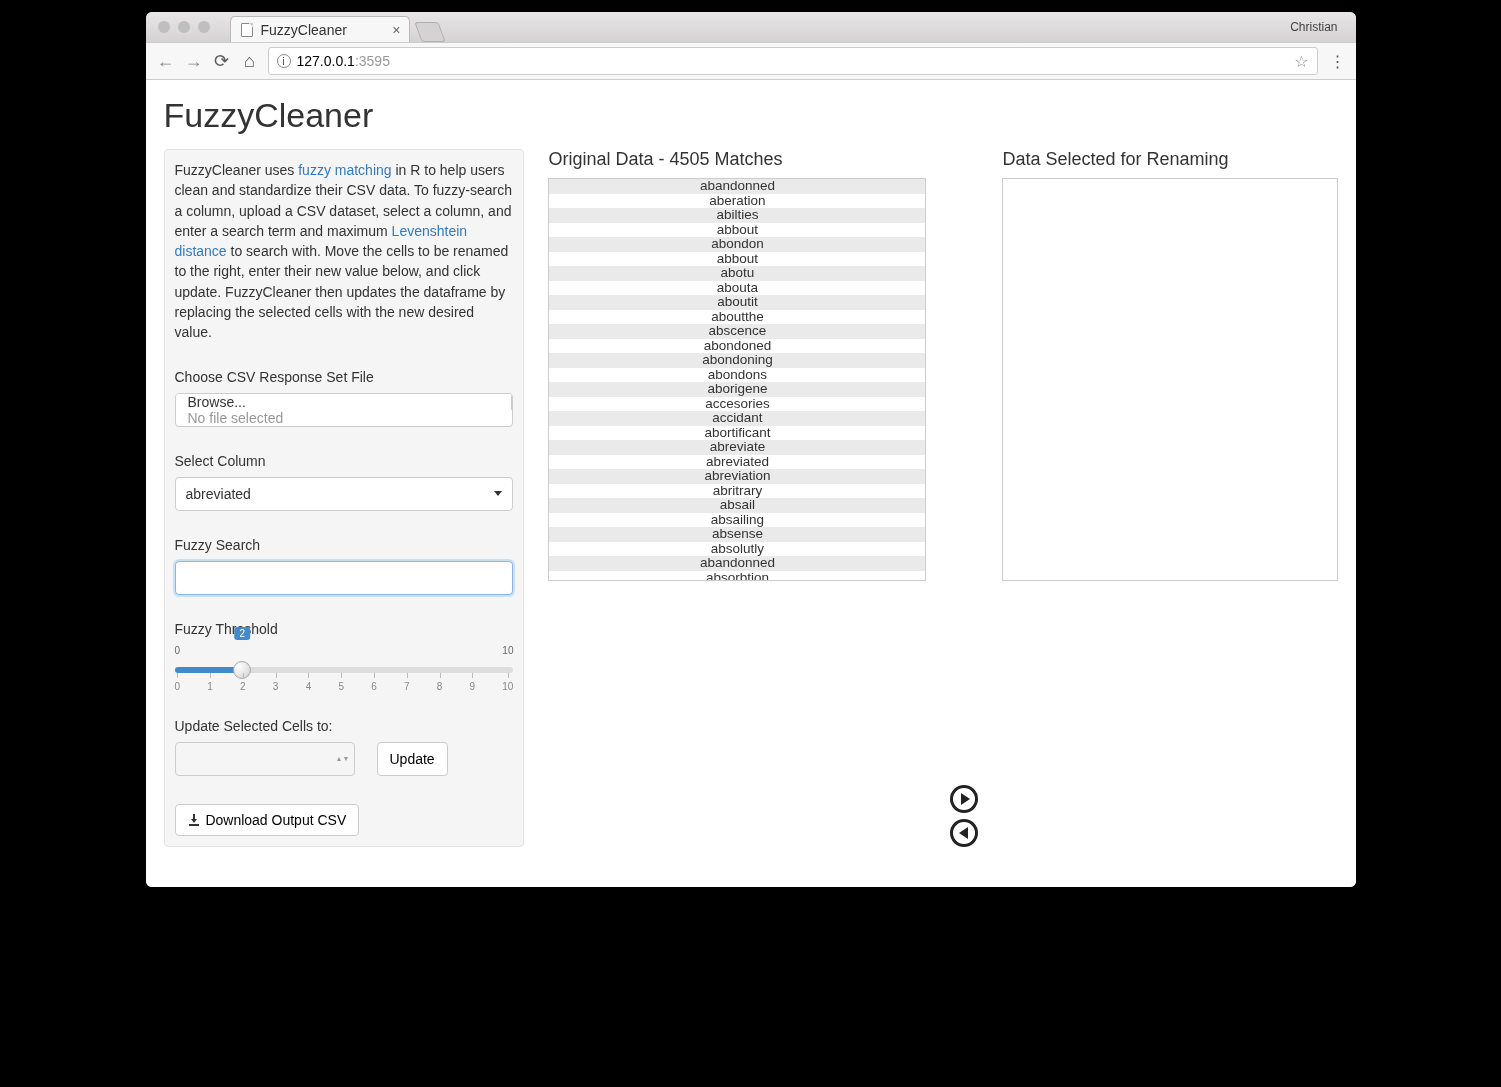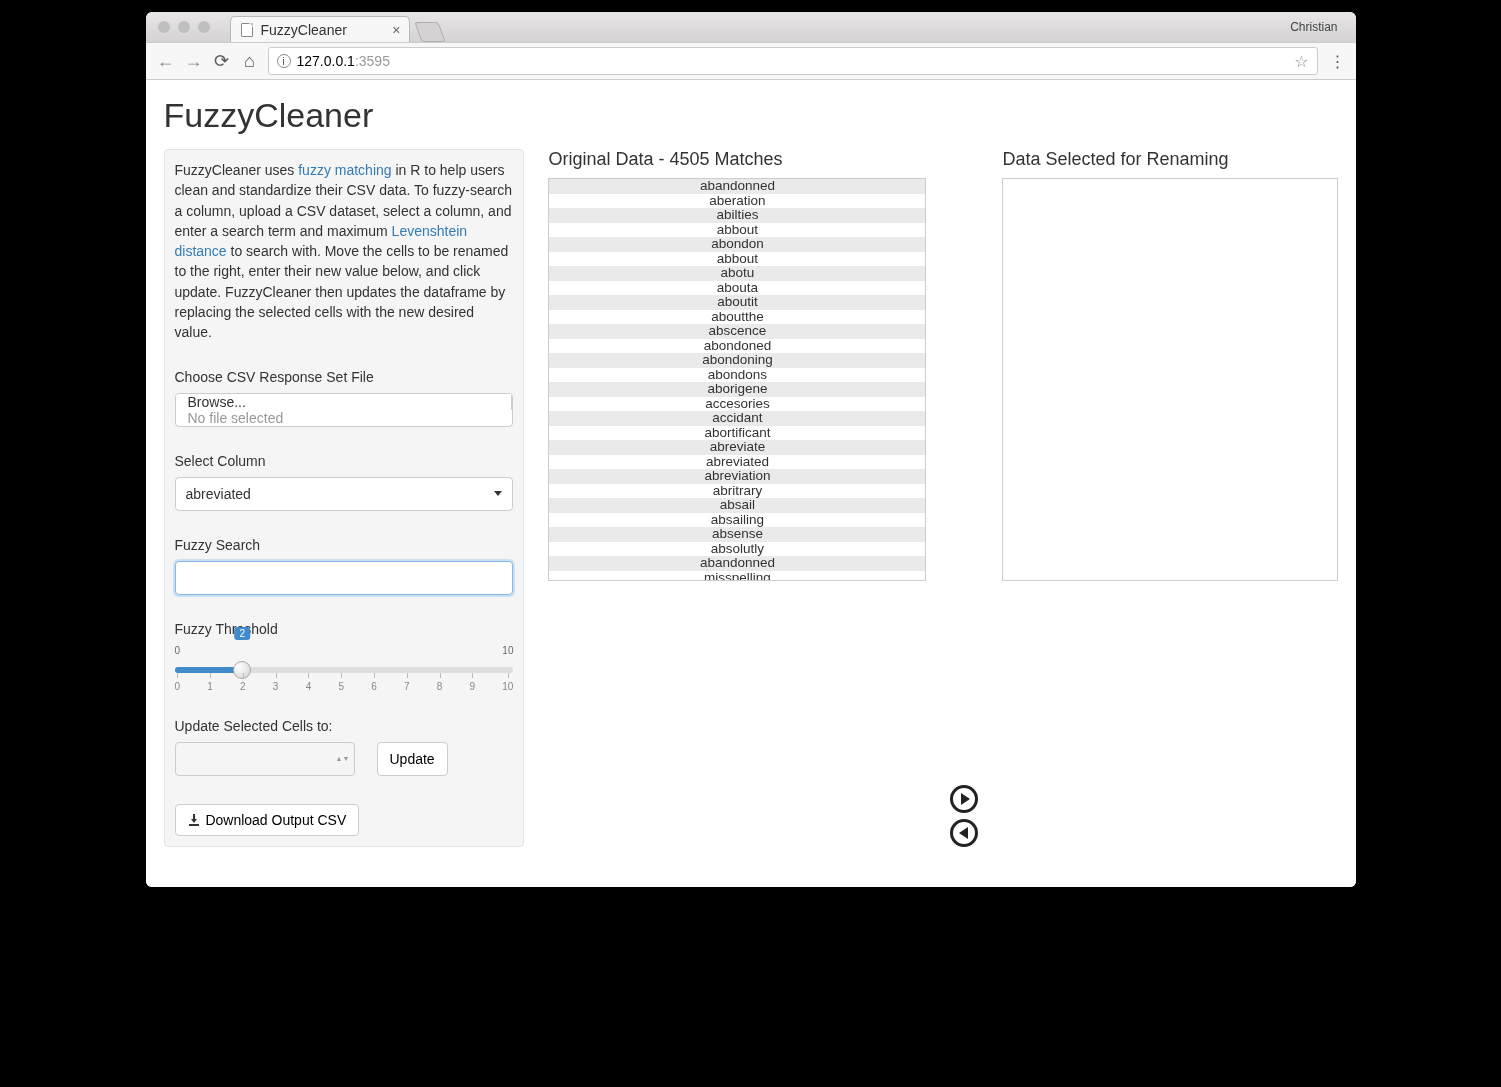--- a/index.html
+++ b/index.html
@@ -220,21 +220,21 @@
               <div class="list-item">abortificant</div>
               <div class="list-item">abreviate</div>
               <div class="list-item">abreviated</div>
               <div class="list-item">abreviation</div>
               <div class="list-item">abritrary</div>
               <div class="list-item">absail</div>
               <div class="list-item">absailing</div>
               <div class="list-item">absense</div>
               <div class="list-item">absolutly</div>
               <div class="list-item">abandonned</div>
-              <div class="list-item">misspelling</div>
+              <div class="list-item">absorbtion</div>
               <div class="list-item">abudance</div>
               <div class="list-item">abundacies</div>
             </div>
       </div>
 
       <div class="transfer-buttons">
         <div class="circ-btn">
               <div class="arrow-r"></div>
             </div>
         <div class="circ-btn">

